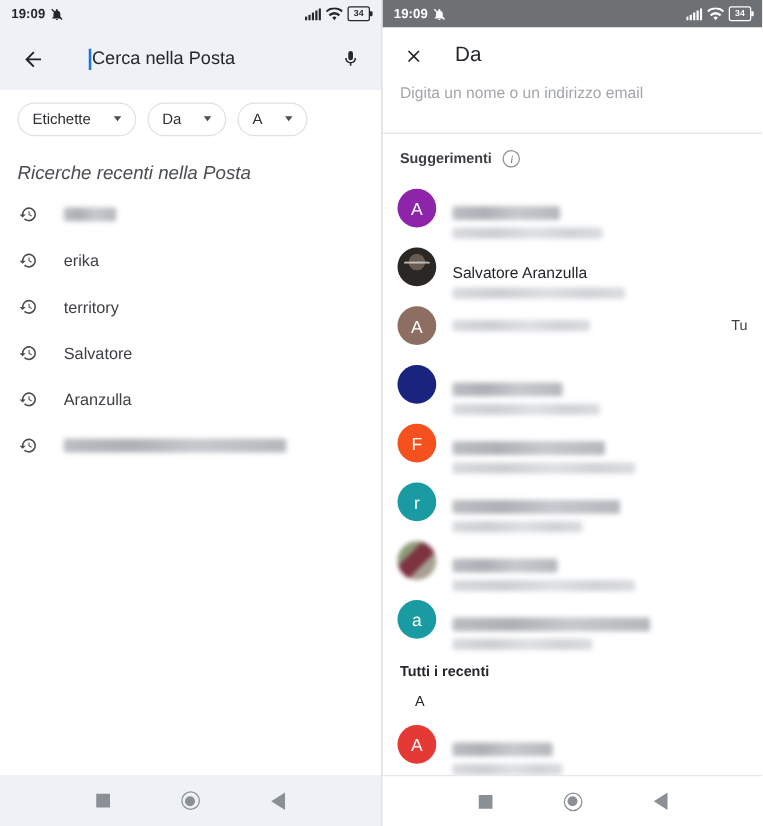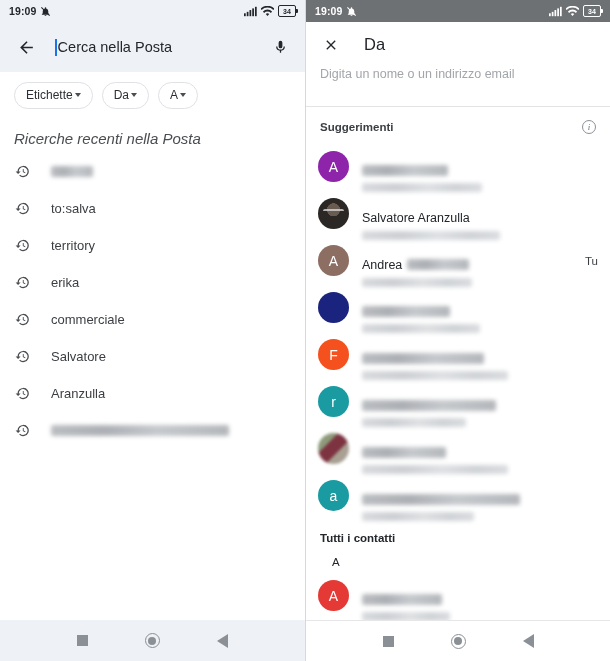--- a/index.html
+++ b/index.html
@@ -34,35 +34,35 @@
     width: 2px; height: 4px; background: currentColor; border-radius: 0 1px 1px 0;
   }
 
   
   .searchbar {
     height: 50px; background: #eef1f5;
     display: flex; align-items: center; padding: 0 13px;
   }
   .back-btn { width: 26px; height: 26px; display: flex; align-items: center; justify-content: center; }
   .search-field {
-    flex: 1; display: flex; align-items: center; margin-left: 16px;
+    flex: 1; display: flex; align-items: center; margin-left: 32px;
     font-size: 14.5px; color: #23262b; position: relative;
   }
   .caret {
     width: 1.6px; height: 17px; background: #1a73e8; margin-right: 1px;
   }
   .mic-btn { width: 24px; height: 26px; display: flex; align-items: center; justify-content: center; }
 
   
   .chips-row {
     height: 46px; display: flex; align-items: center; gap: 9px;
     padding: 0 14px; background: #ffffff; white-space: nowrap;
   }
   .chip {
-    display: inline-flex; align-items: center; gap: 2px;
+    display: inline-flex; align-items: center; gap: 18px;
     height: 27px; padding: 0 11px;
     border: 1px solid #dfe1e5; border-radius: 14px;
     font-size: 12px; color: #2c2f33; background: #fff;
   }
   .chip .caret-dn {
     width: 0; height: 0; border-left: 3.6px solid transparent;
     border-right: 3.6px solid transparent; border-top: 4.2px solid #4a4d51;
   }
 
   
@@ -109,21 +109,21 @@
   }
   .close-btn { width: 22px; height: 22px; display: flex; align-items: center; justify-content: center; }
   .da-title { font-size: 16.5px; color: #23262b; }
   .email-input-row {
     height: 40px; display: flex; align-items: flex-start; padding: 0 14px;
     border-bottom: 1px solid #e4e4e4;
   }
   .email-placeholder { font-size: 12.5px; color: #a2a5a9; }
 
   .sugg-head {
-    display: flex; align-items: center; gap: 9px; padding: 13px 14px 9px 14px; justify-content: space-between;
+    display: flex; align-items: center; gap: 9px; padding: 13px 14px 9px 14px;
   }
   .sugg-title { font-size: 11.5px; color: #3b3e42; font-weight: 700; }
   .info-icon {
     width: 14px; height: 14px; border-radius: 50%; border: 1.2px solid #8b9096;
     display: flex; align-items: center; justify-content: center;
     font-size: 9px; color: #6e7174; font-family: "Liberation Serif", serif; font-style: italic;
   }
 
   
   .contact-row {
@@ -230,48 +230,30 @@
           </span>
           <span class="blur-bar dark" style="width:42px;height:11px"></span>
         </div>
         <div class="recent-item">
           <span class="recent-icon">
             <svg width="15" height="15" viewBox="0 0 24 24">
               <path d="M13 3a9 9 0 0 0-9 9H1l3.9 3.9.1.1L9 12H6a7 7 0 1 1 2.1 5l-1.4 1.4A9 9 0 1 0 13 3z" fill="#4a4d51"></path>
               <path d="M12.5 8v4.6l3.6 2.1.7-1.2-2.9-1.7V8z" fill="#4a4d51"></path>
             </svg>
           </span>
-          <span class="recent-text">to:salva</span>
+          <span class="recent-text">erika</span>
         </div>
         <div class="recent-item">
           <span class="recent-icon">
             <svg width="15" height="15" viewBox="0 0 24 24">
               <path d="M13 3a9 9 0 0 0-9 9H1l3.9 3.9.1.1L9 12H6a7 7 0 1 1 2.1 5l-1.4 1.4A9 9 0 1 0 13 3z" fill="#4a4d51"></path>
               <path d="M12.5 8v4.6l3.6 2.1.7-1.2-2.9-1.7V8z" fill="#4a4d51"></path>
             </svg>
           </span>
           <span class="recent-text">territory</span>
-        </div>
-        <div class="recent-item">
-          <span class="recent-icon">
-            <svg width="15" height="15" viewBox="0 0 24 24">
-              <path d="M13 3a9 9 0 0 0-9 9H1l3.9 3.9.1.1L9 12H6a7 7 0 1 1 2.1 5l-1.4 1.4A9 9 0 1 0 13 3z" fill="#4a4d51"></path>
-              <path d="M12.5 8v4.6l3.6 2.1.7-1.2-2.9-1.7V8z" fill="#4a4d51"></path>
-            </svg>
-          </span>
-          <span class="recent-text">erika</span>
-        </div>
-        <div class="recent-item">
-          <span class="recent-icon">
-            <svg width="15" height="15" viewBox="0 0 24 24">
-              <path d="M13 3a9 9 0 0 0-9 9H1l3.9 3.9.1.1L9 12H6a7 7 0 1 1 2.1 5l-1.4 1.4A9 9 0 1 0 13 3z" fill="#4a4d51"></path>
-              <path d="M12.5 8v4.6l3.6 2.1.7-1.2-2.9-1.7V8z" fill="#4a4d51"></path>
-            </svg>
-          </span>
-          <span class="recent-text">commerciale</span>
         </div>
         <div class="recent-item">
           <span class="recent-icon">
             <svg width="15" height="15" viewBox="0 0 24 24">
               <path d="M13 3a9 9 0 0 0-9 9H1l3.9 3.9.1.1L9 12H6a7 7 0 1 1 2.1 5l-1.4 1.4A9 9 0 1 0 13 3z" fill="#4a4d51"></path>
               <path d="M12.5 8v4.6l3.6 2.1.7-1.2-2.9-1.7V8z" fill="#4a4d51"></path>
             </svg>
           </span>
           <span class="recent-text">Salvatore</span>
         </div>
@@ -362,24 +344,20 @@
           <span class="contact-texts">
             <span class="contact-name">
               <span>Salvatore Aranzulla</span>
             </span>
             <span class="contact-sub"><span class="blur-bar" style="width:138px;height:9px"></span></span>
           </span>
         </div>
         <div class="contact-row">
           <span class="avatar" style="background:#8d6e63">A</span>
           <span class="contact-texts">
-            <span class="contact-name">
-              <span>Andrea</span>
-              <span class="blur-bar dark" style="width:62px;height:11px"></span>
-            </span>
             <span class="contact-sub"><span class="blur-bar" style="width:110px;height:9px"></span></span>
           </span>
           <span class="tu-label">Tu</span>
         </div>
         <div class="contact-row">
           <span class="avatar" style="background:#1a237e"></span>
           <span class="contact-texts">
             <span class="contact-name">
               <span class="blur-bar dark" style="width:88px;height:11px"></span>
             </span>
@@ -417,21 +395,21 @@
           <span class="avatar" style="background:#1a9ba1">a</span>
           <span class="contact-texts">
             <span class="contact-name">
               <span class="blur-bar dark" style="width:158px;height:11px"></span>
             </span>
             <span class="contact-sub"><span class="blur-bar" style="width:112px;height:9px"></span></span>
           </span>
         </div>
       </div>
 
-    <div class="tutti-head">Tutti i contatti</div>
+    <div class="tutti-head">Tutti i recenti</div>
     <div id="alpha-list">
         <div class="alpha-head">A</div>
         <div class="contact-row">
           <span class="avatar" style="background:#e53935">A</span>
           <span class="contact-texts">
             <span class="contact-name">
               <span class="blur-bar dark" style="width:80px;height:11px"></span>
             </span>
             <span class="contact-sub"><span class="blur-bar" style="width:88px;height:9px"></span></span>
           </span>

